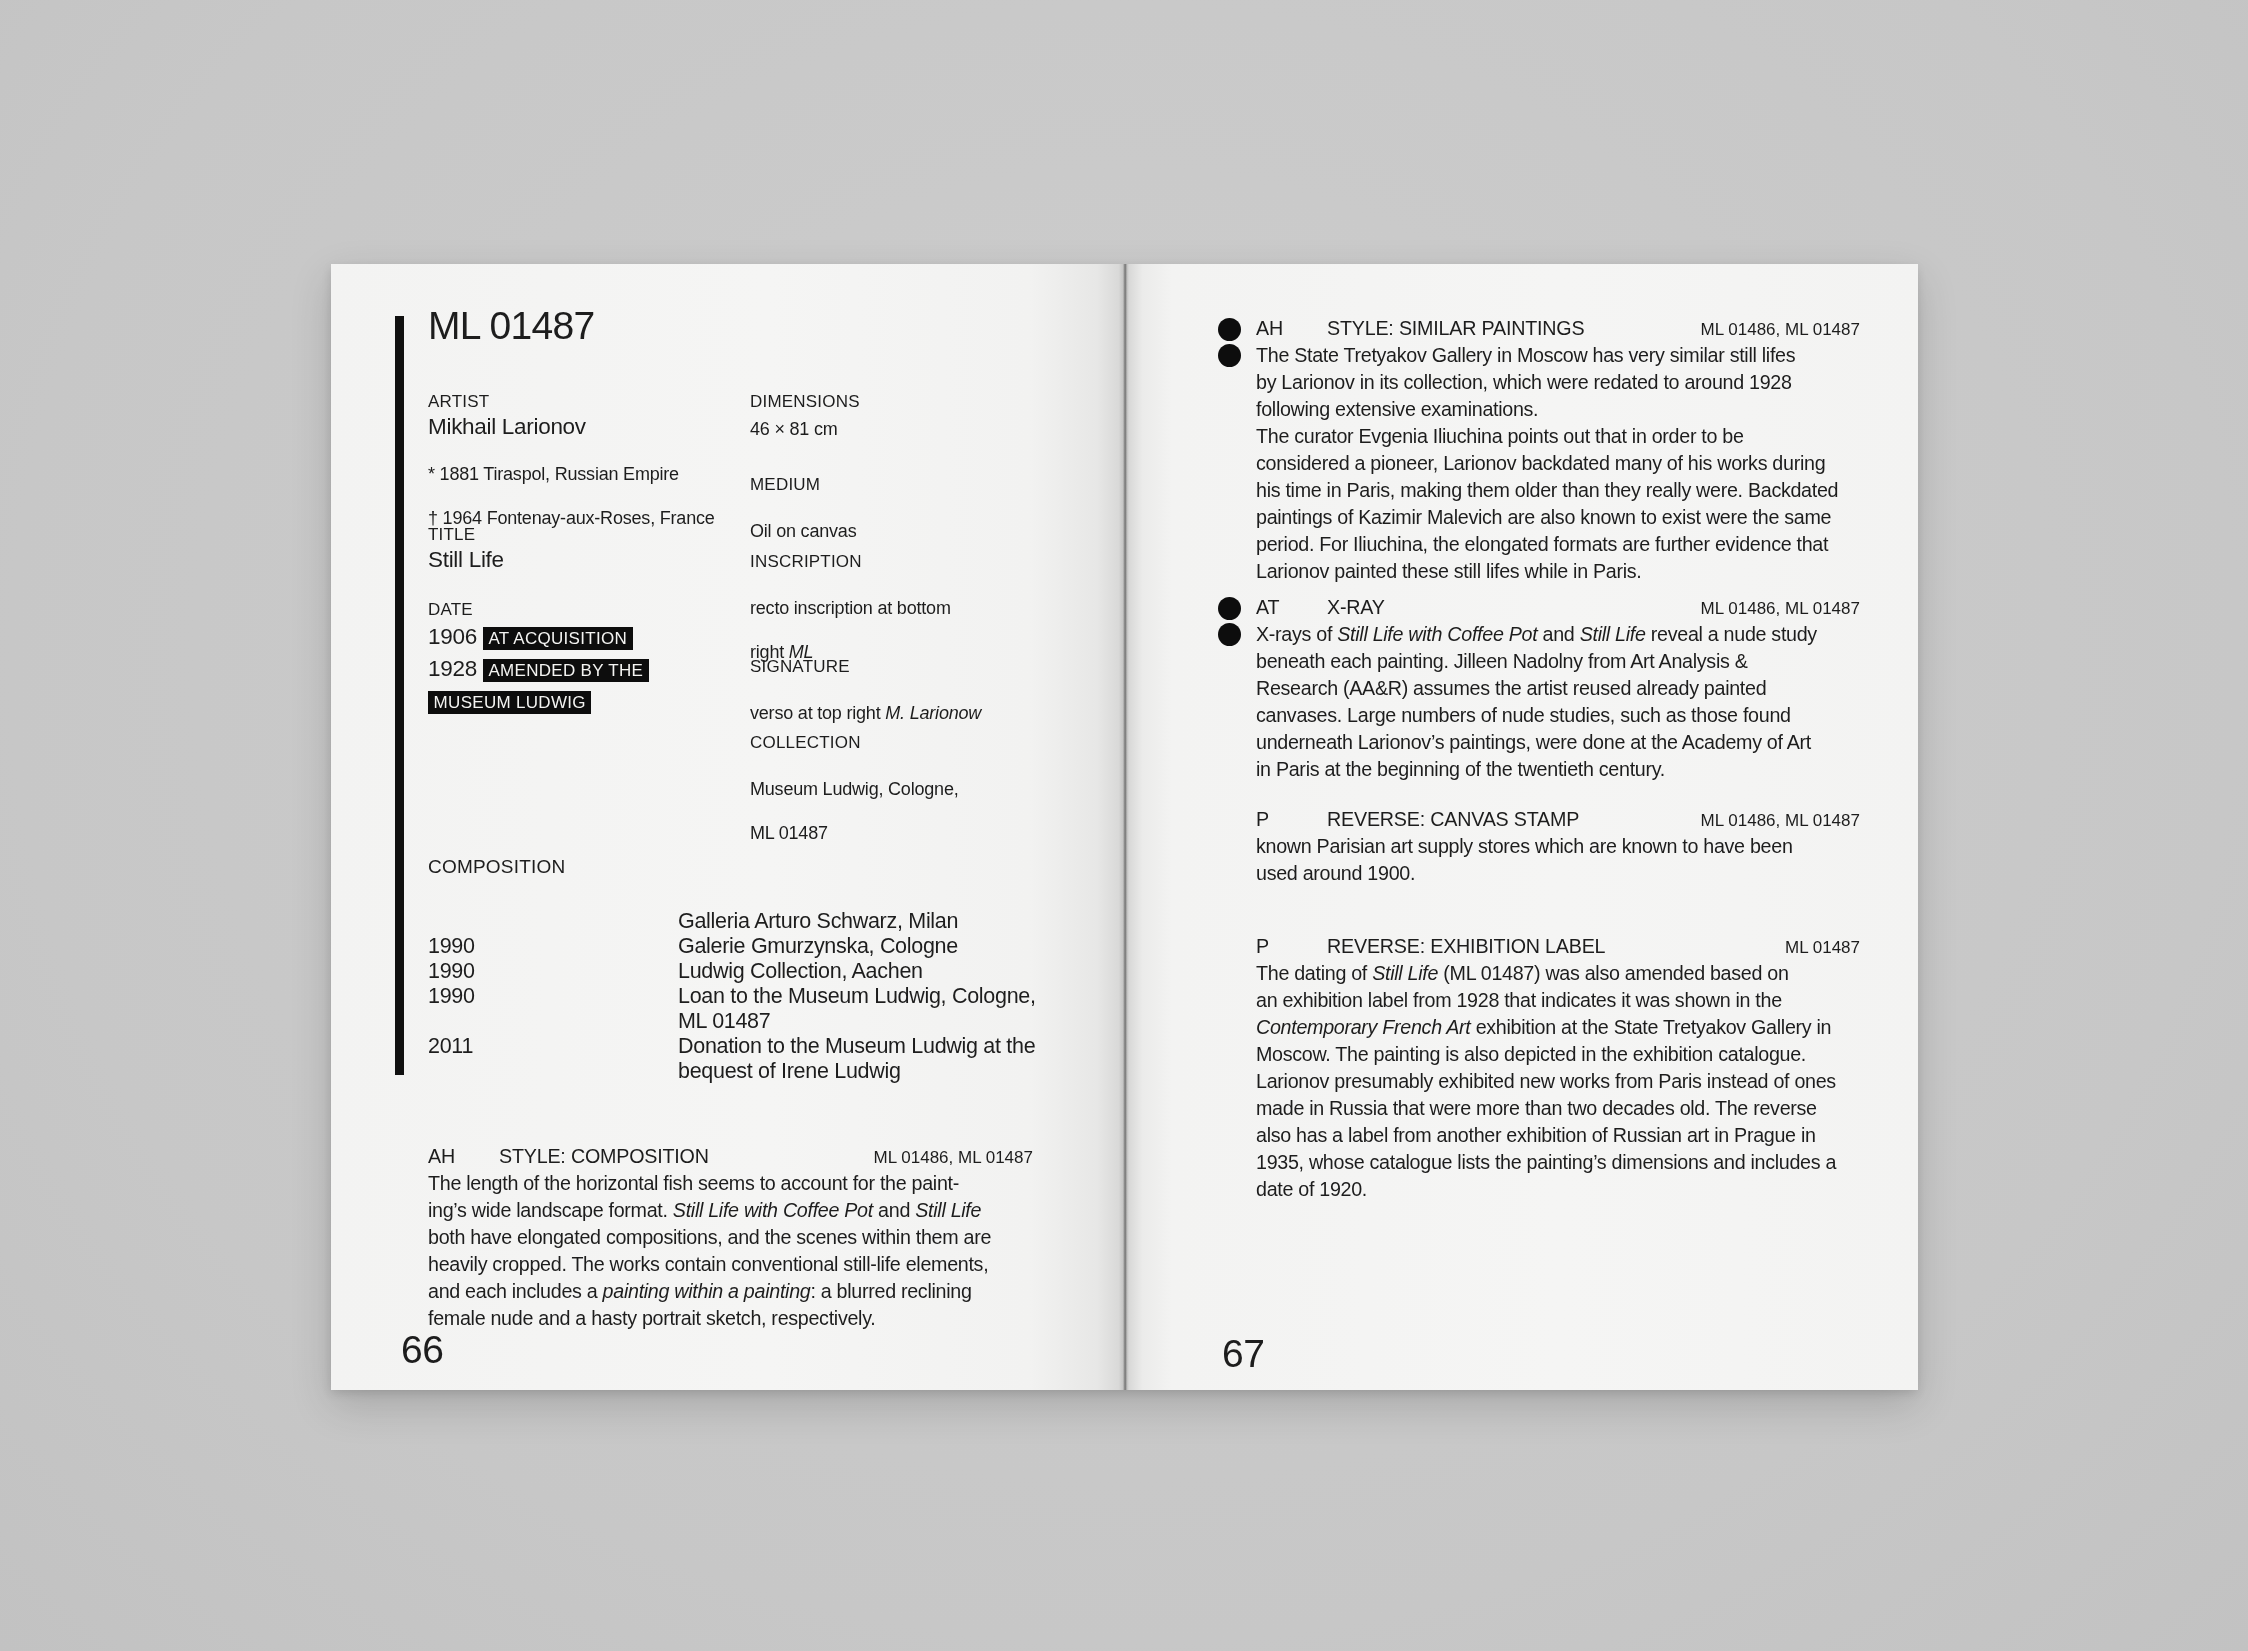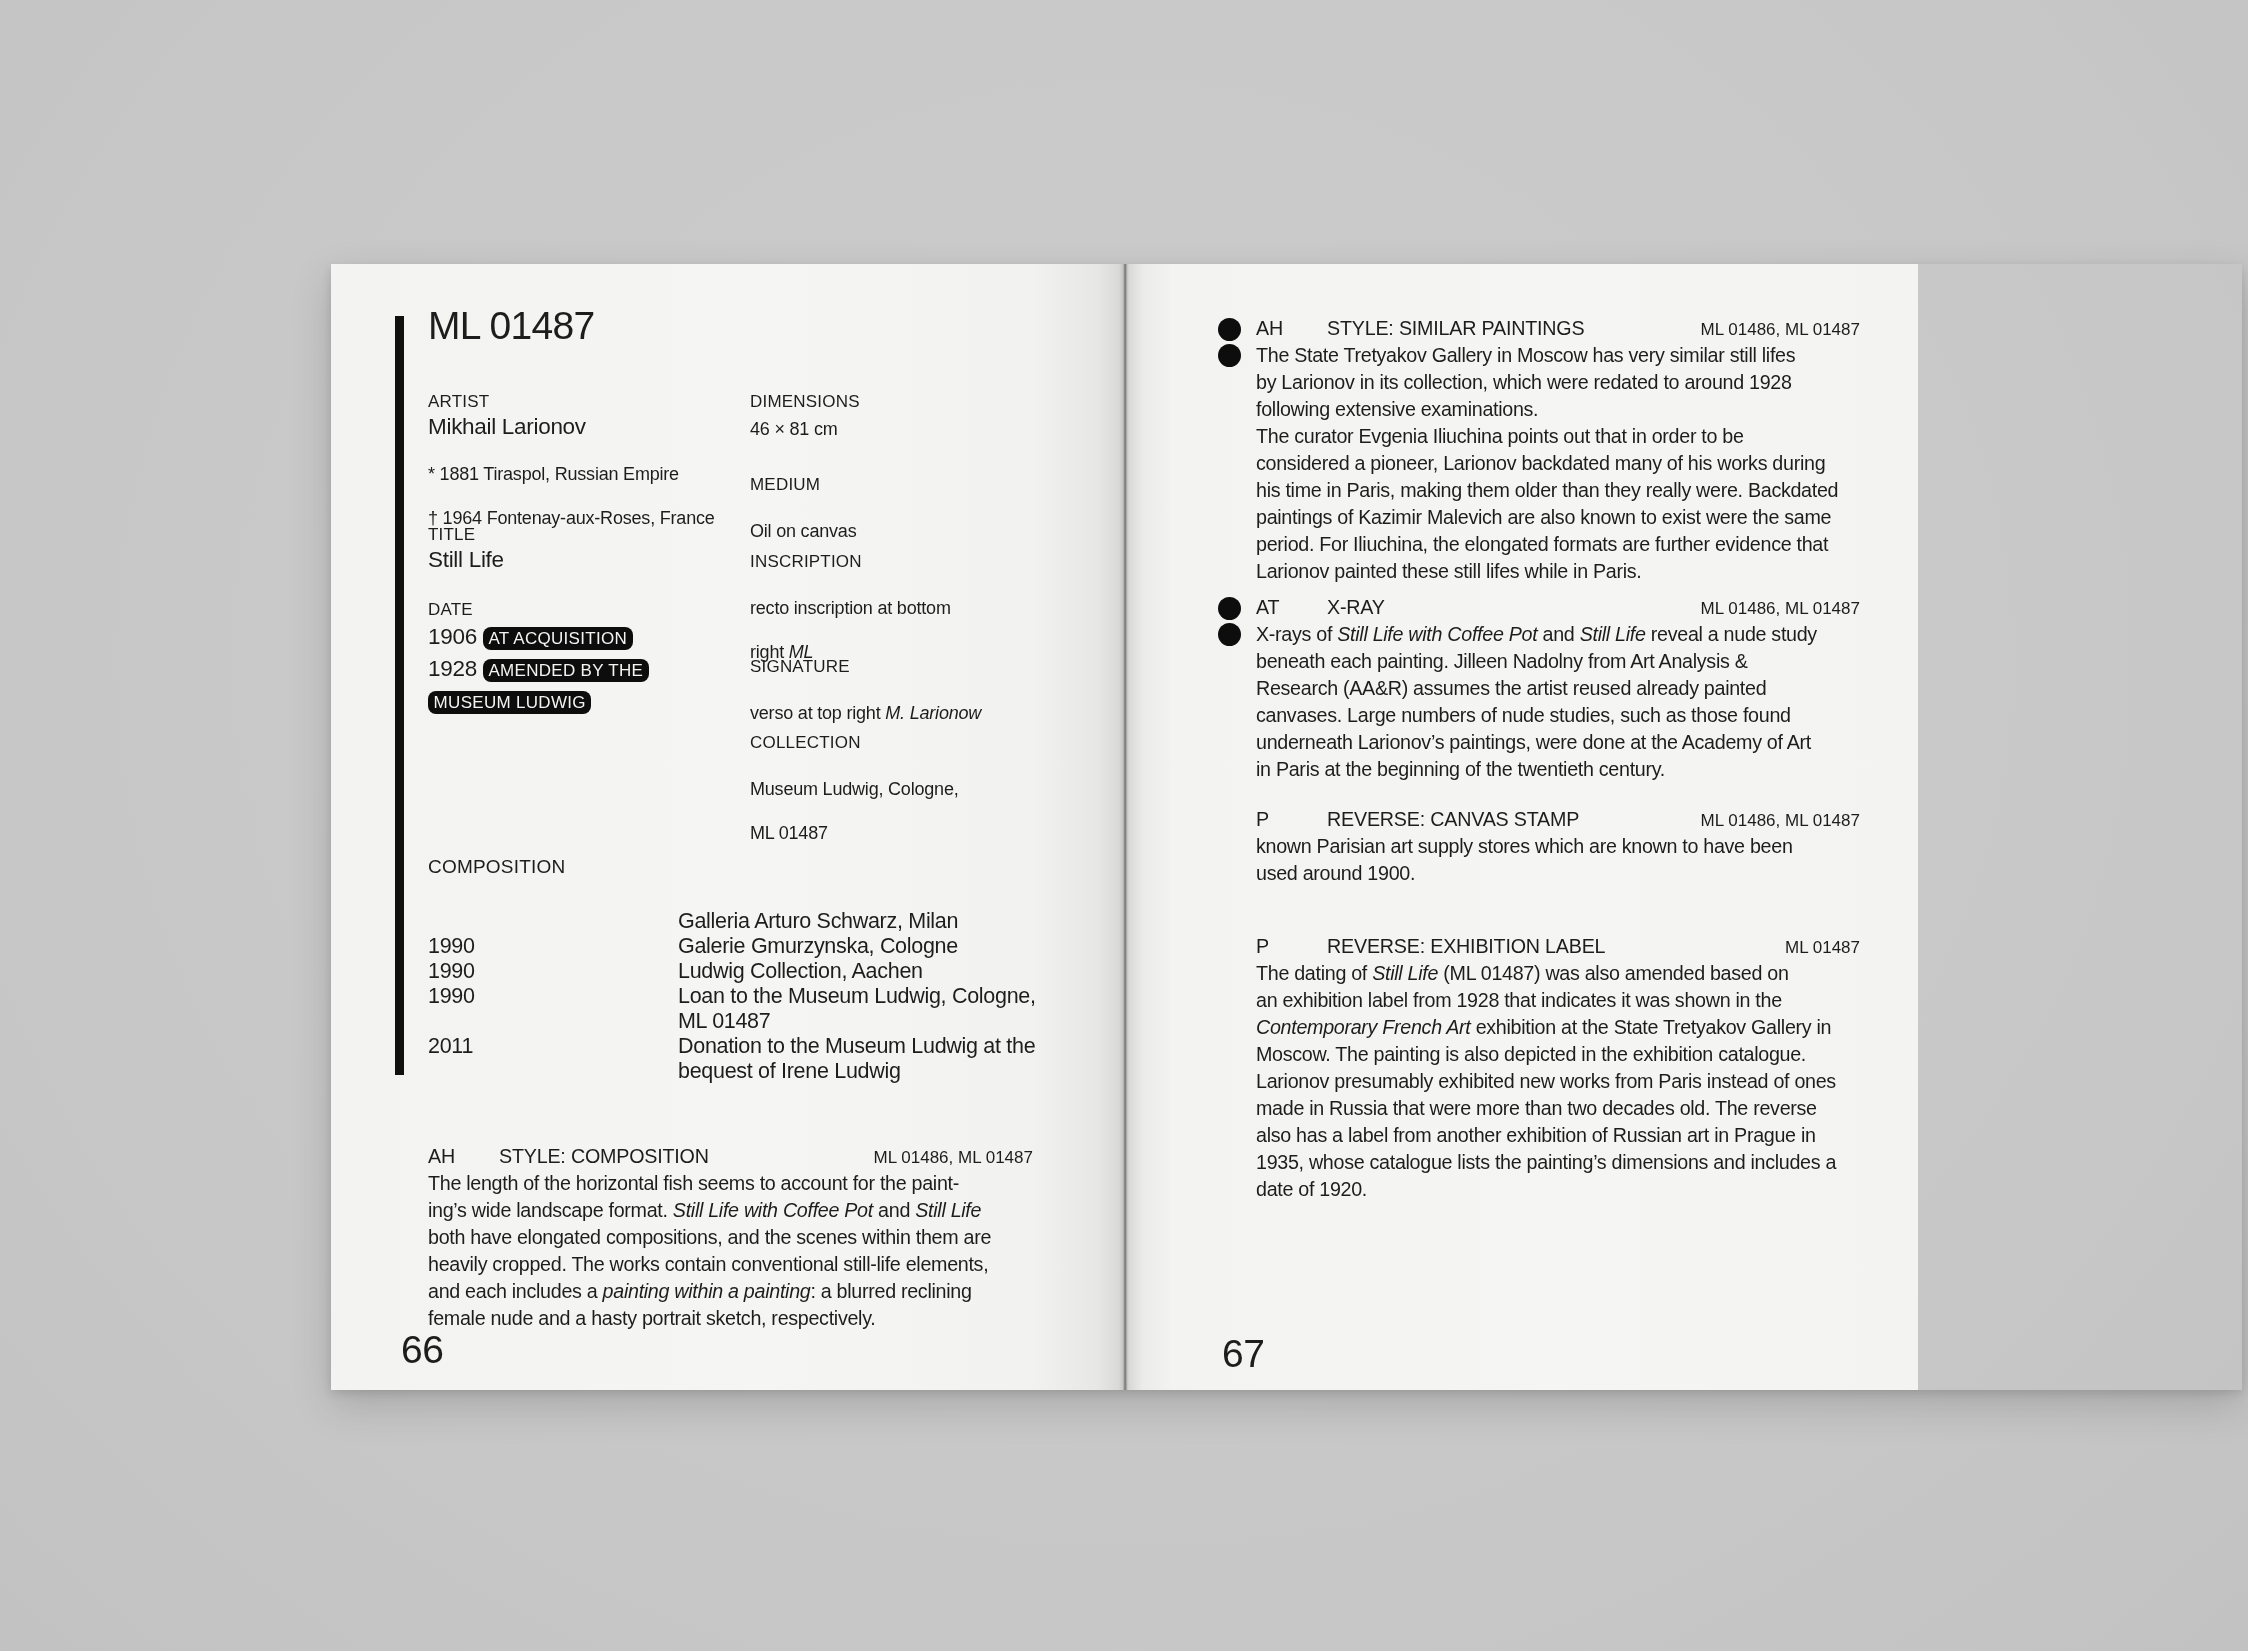--- a/index.html
+++ b/index.html
@@ -5,21 +5,21 @@
   html,body{margin:0;padding:0;}
   body{
     width:2249px;height:1652px;overflow:hidden;
     background:#c9c9c9;
     font-family:"Liberation Sans","DejaVu Sans",sans-serif;
     color:#1d1d1d;
     -webkit-font-smoothing:antialiased;
   }
   .stage{position:relative;width:2249px;height:1652px;background:radial-gradient(ellipse at 50% 40%,#cdcdcd 0%,#c7c7c7 70%,#c2c2c2 100%);}
   .spread{
-    position:absolute;left:331px;top:264px;width:1911px;height:1126px;
+    position:absolute;left:331px;top:264px;width:1586px;height:1126px;
     box-shadow:0 3.7px 9.4px rgba(0,0,0,.12),0 15px 39px rgba(0,0,0,.16);
   }
   .page{position:absolute;top:0;height:1126px;}
   .page.left{
     left:0;width:794px;
     background:linear-gradient(to right,#f3f3f2 0%,#f5f5f4 55%,#f2f2f1 88%,#e7e7e6 96.5%,#d9d9d8 99.2%,#bdbdbc 100%);
   }
   .page.right{
     left:794px;width:793px;
     background:linear-gradient(to right,#a9a9a8 0%,#d8d8d7 .5%,#ebebea 2.2%,#f3f3f2 6%,#f5f5f4 55%,#f3f3f2 100%);
@@ -30,21 +30,21 @@
   .abs{position:absolute;}
   .rule{left:64px;top:52px;width:9.4px;height:759px;background:#101010;}
   h1.catnum{left:97px;top:39px;margin:0;font-size:39px;line-height:45px;font-weight:400;letter-spacing:-0.7px;}
 
   .lbl{font-size:17px;line-height:22.5px;letter-spacing:0.2px;color:#1d1d1d;}
   .val-lg{font-size:22.5px;line-height:26px;letter-spacing:-0.3px;}
   .val-sm{font-size:18px;line-height:20.6px;letter-spacing:-0.2px;margin-top:24px;}
   .block .lbl{display:block;}
 
   .dateline{font-size:22.5px;line-height:30px;letter-spacing:-0.3px;white-space:nowrap;}
-  .hl{background:#0d0d0d;color:#f4f4f2;font-size:17px;letter-spacing:0.3px;padding:1.9px 5.6px 2.8px;white-space:nowrap;border-radius:8px;}
+  .hl{background:#0d0d0d;color:#f4f4f2;font-size:17px;letter-spacing:0.3px;padding:1.9px 5.6px 2.8px;white-space:nowrap;}
 
   .prov-label{font-size:19px;letter-spacing:0.2px;line-height:22.5px;}
   .prow{position:relative;white-space:nowrap;}
   .prow .year{position:absolute;left:0;top:0;font-size:21.5px;line-height:25px;letter-spacing:-0.3px;}
   .prow .desc{margin-left:250px;}
   .prow .desc .line{font-size:21.5px;line-height:25px;letter-spacing:-0.3px;}
 
   .section{position:absolute;left:131px;width:604px;}
   .page.left .section{left:97px;width:605px;}
   .sec-head{position:relative;height:27px;font-size:19.7px;line-height:27px;letter-spacing:-0.2px;white-space:nowrap;}

